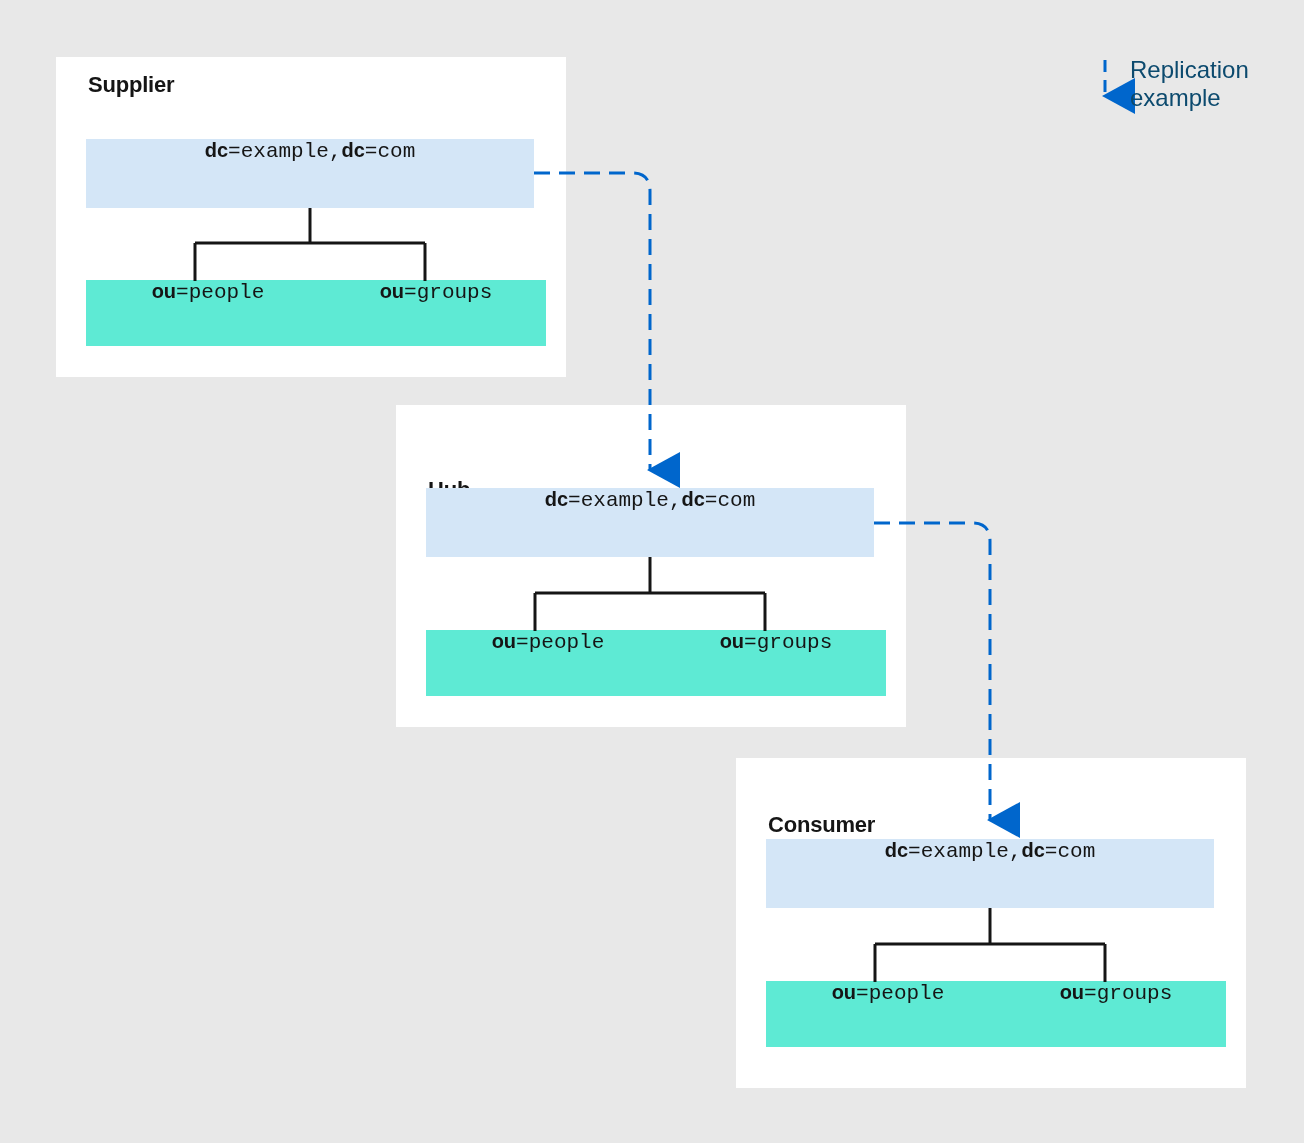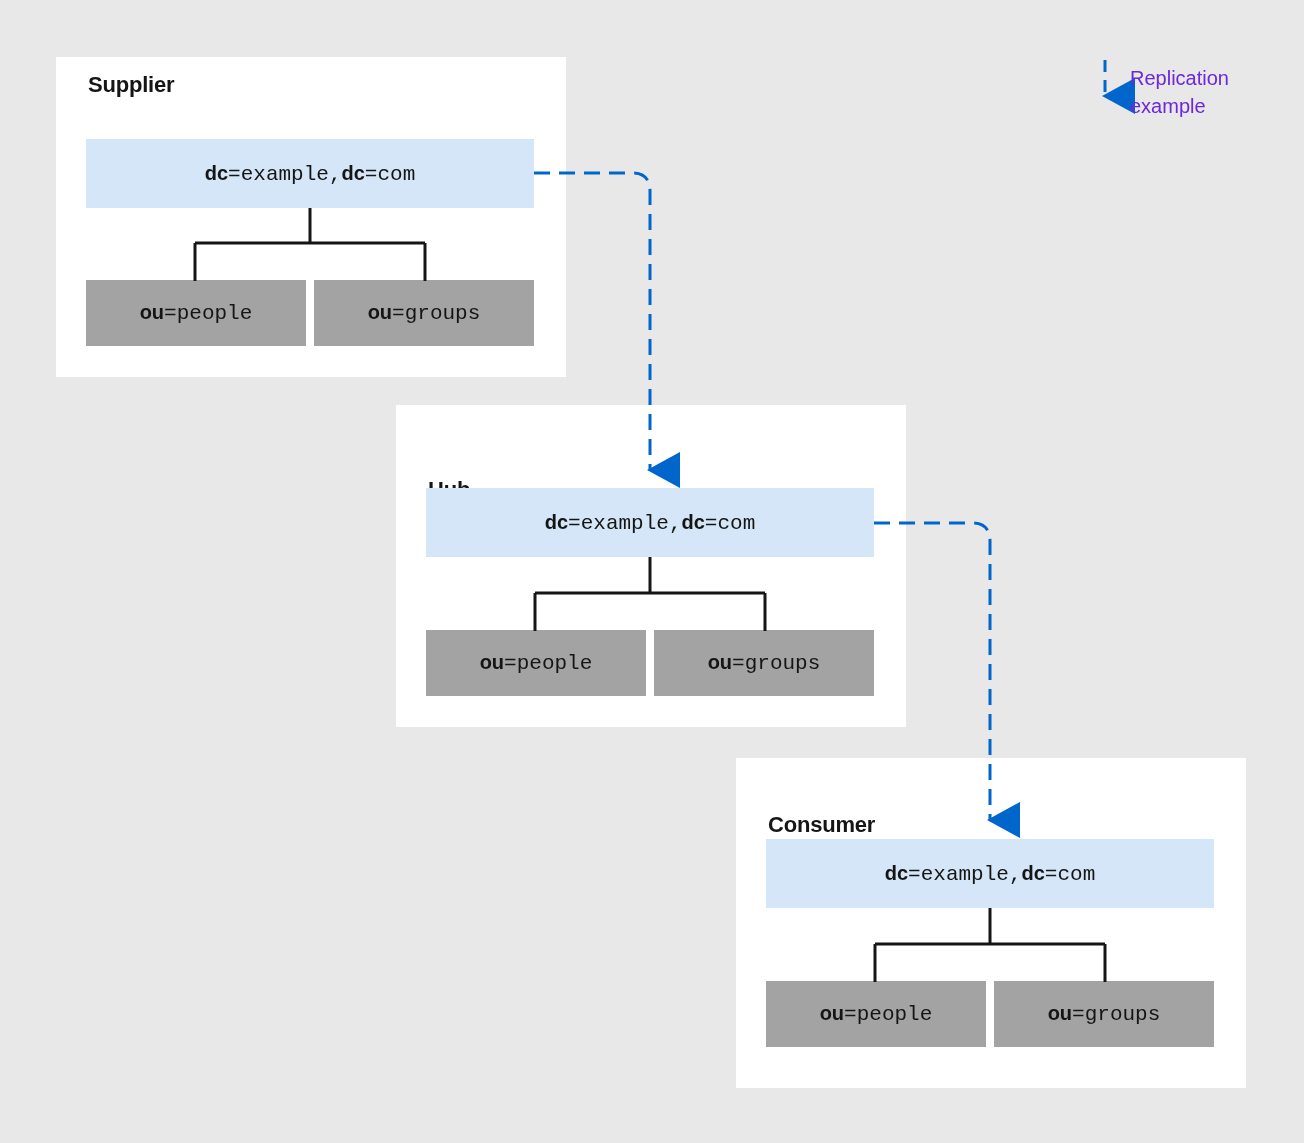--- a/index.html
+++ b/index.html
@@ -45,30 +45,30 @@
     color: #151515;
     letter-spacing: -0.2px;
     white-space: nowrap;
   }
 
   
   .node-root {
     position: absolute;
     background: #d4e6f7;
     display: flex;
-    align-items: center;
+    align-items: flex-start;
     justify-content: center;
   }
   
   .node-child {
     position: absolute;
-    background: #a3a3a3;
+    background: #5eead4;
     display: flex;
-    align-items: center;
     justify-content: center;
+    padding-left: 12px;
   }
 
   .dn {
     font-family: "Liberation Mono", monospace;
     font-size: 21px;
     color: #151515;
     white-space: nowrap;
     letter-spacing: 0px;
   }
   .dn .attr {
@@ -81,25 +81,25 @@
   .legend {
     position: absolute;
     left: 1090px;
     top: 52px;
     width: 190px;
     height: 70px;
   }
   .legend-label {
     position: absolute;
     left: 40px;
-    top: 12px;
+    top: 4px;
     width: 150px;
-    font-size: 20px;
+    font-size: 24px;
     line-height: 28px;
-    color: #6d28d9;
+    color: #0c4a6e;
   }
   .legend-line-1, .legend-line-2 { display: block; }
 </style>
 </head>
 <body>
 
 <div id="canvas">
 
   <div class="panel" style="left:56px; top:57px; width:510px; height:320px;"></div>
   <div class="panel-title" style="left:88px; top:72px;">Supplier</div>

